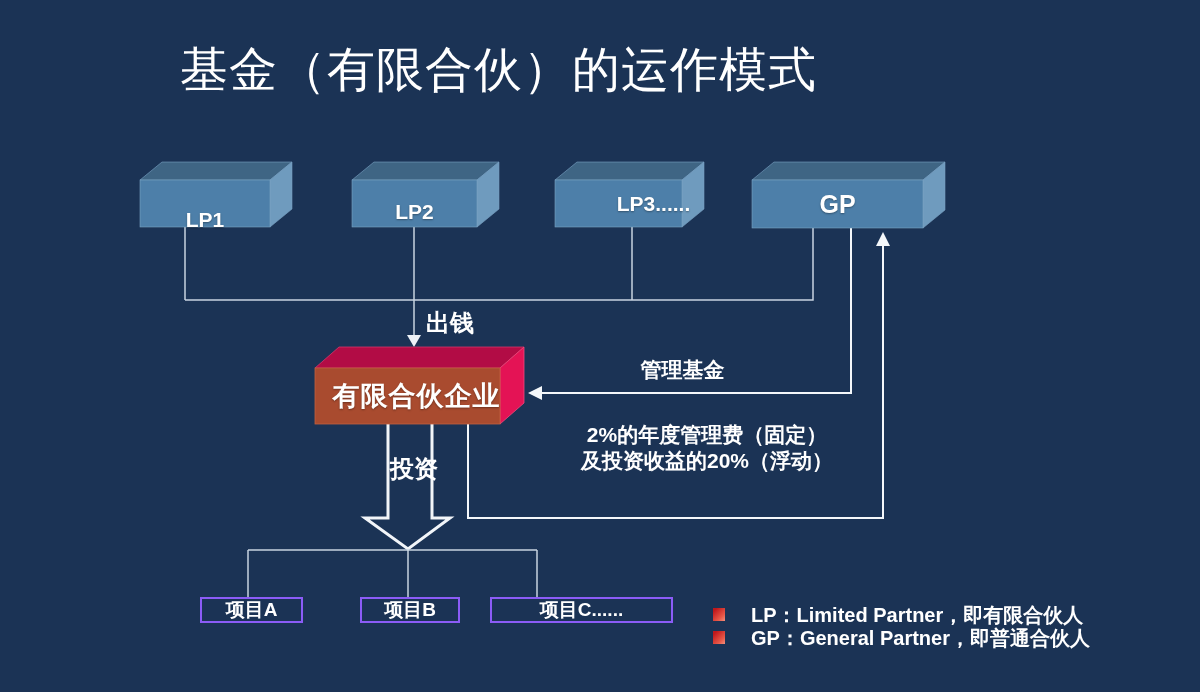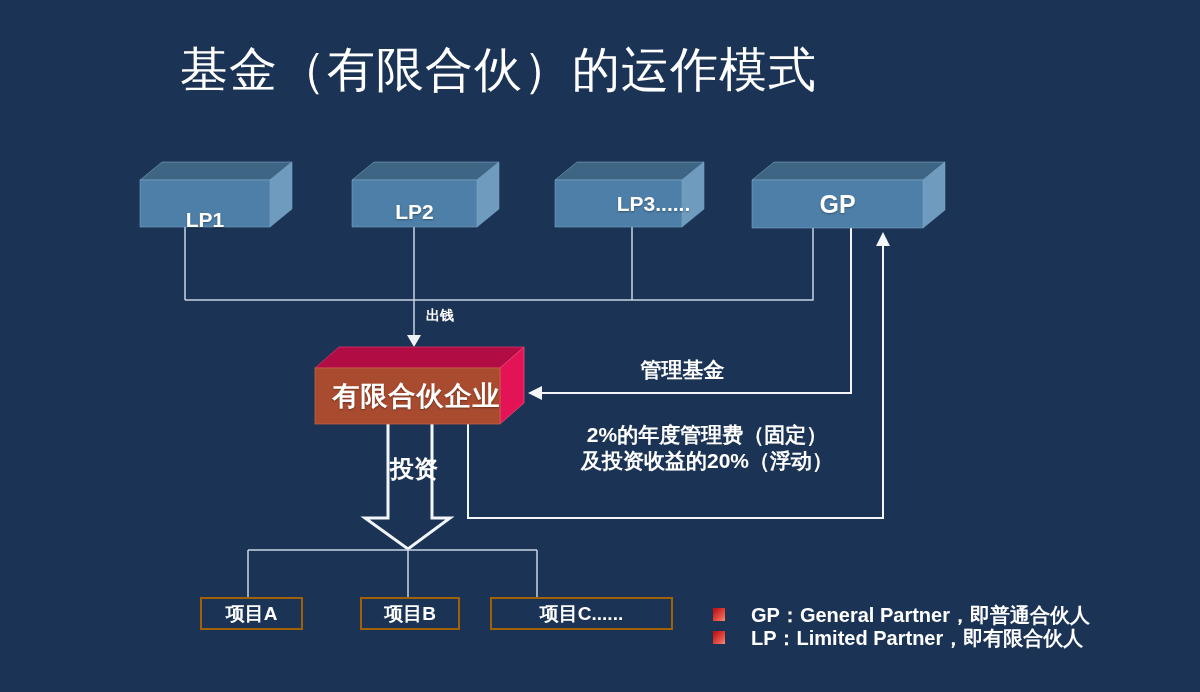--- a/index.html
+++ b/index.html
@@ -41,33 +41,33 @@
   .lp-label  { font-size: 21px; }
   .gp-label  { font-size: 25px; }
   .fund-label { font-size: 27px; letter-spacing: 1px; }
 
   .flow-label {
     position: absolute;
     color: #ffffff;
     font-weight: bold;
     white-space: nowrap;
   }
-  .contribute-label { left: 426px; top: 307px; font-size: 14px; text-align: center; }
+  .contribute-label { left: 426px; top: 307px; font-size: 24px; text-align: center; }
   .manage-label { left: 615px; top: 356px; width: 135px; text-align: center; font-size: 21px; }
   .fee-note { left: 572px; top: 422px; width: 270px; text-align: center; font-size: 21px; line-height: 26px; }
   .invest-label {
     left: 390px; top: 456px; width: 30px;
     text-align: center; font-size: 24px; line-height: 25px;
     word-break: break-all;
   }
 
   .project-box {
     position: absolute;
-    top: 597px; height: 33px;
-    border: 2px solid #a16207;
+    top: 597px; height: 26px;
+    border: 2px solid #8b5cf6;
     box-sizing: border-box;
     display: flex; align-items: center; justify-content: center;
     color: #ffffff; font-weight: bold; font-size: 19px;
     background: transparent;
     white-space: nowrap;
   }
 
   .legend {
     position: absolute;
     left: 713px; top: 604px;
@@ -184,21 +184,21 @@
   <div class="project-box" style="left:360px; width:100px;">
     <span>项目B</span>
   </div>
   <div class="project-box" style="left:490px; width:183px;">
     <span>项目C......</span>
   </div>
 
   <div class="legend">
     <div class="legend-row">
       <span class="legend-bullet"></span>
-      <span class="legend-text">GP：General Partner，即普通合伙人</span>
+      <span class="legend-text">LP：Limited Partner，即有限合伙人</span>
     </div>
     <div class="legend-row">
       <span class="legend-bullet"></span>
-      <span class="legend-text">LP：Limited Partner，即有限合伙人</span>
+      <span class="legend-text">GP：General Partner，即普通合伙人</span>
     </div>
   </div>
 
 </div>
 
 </body></html>

